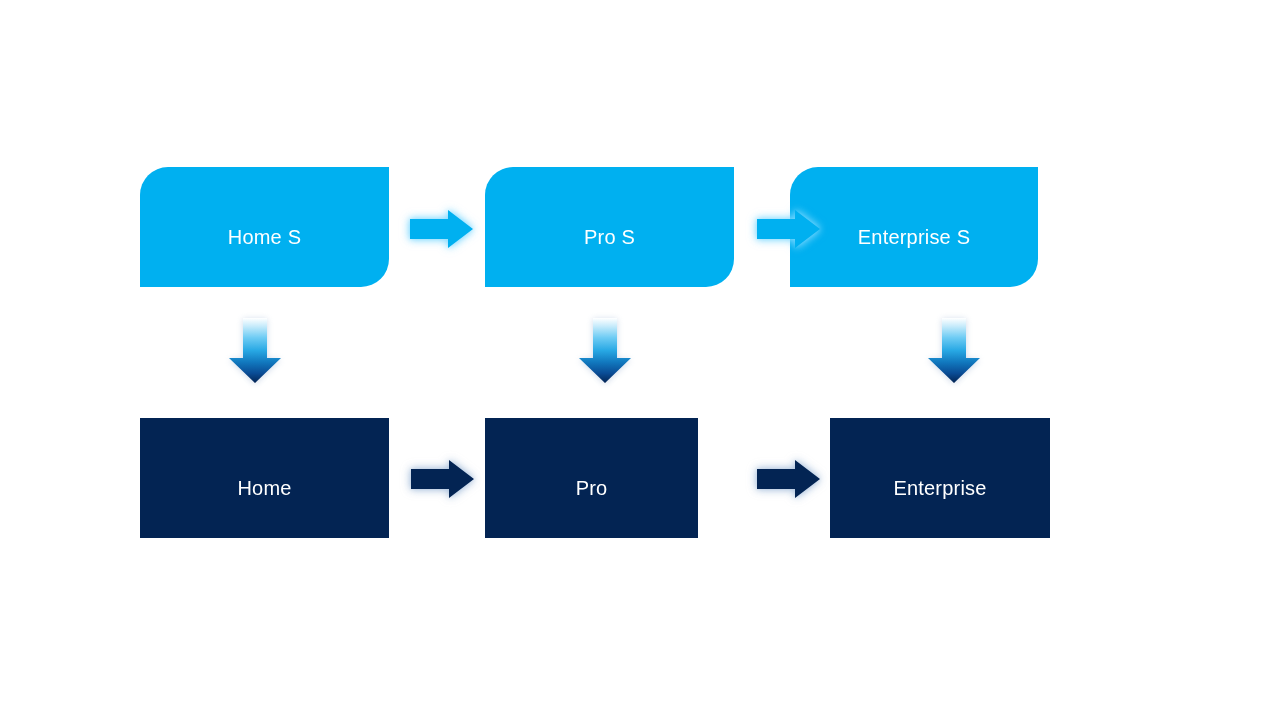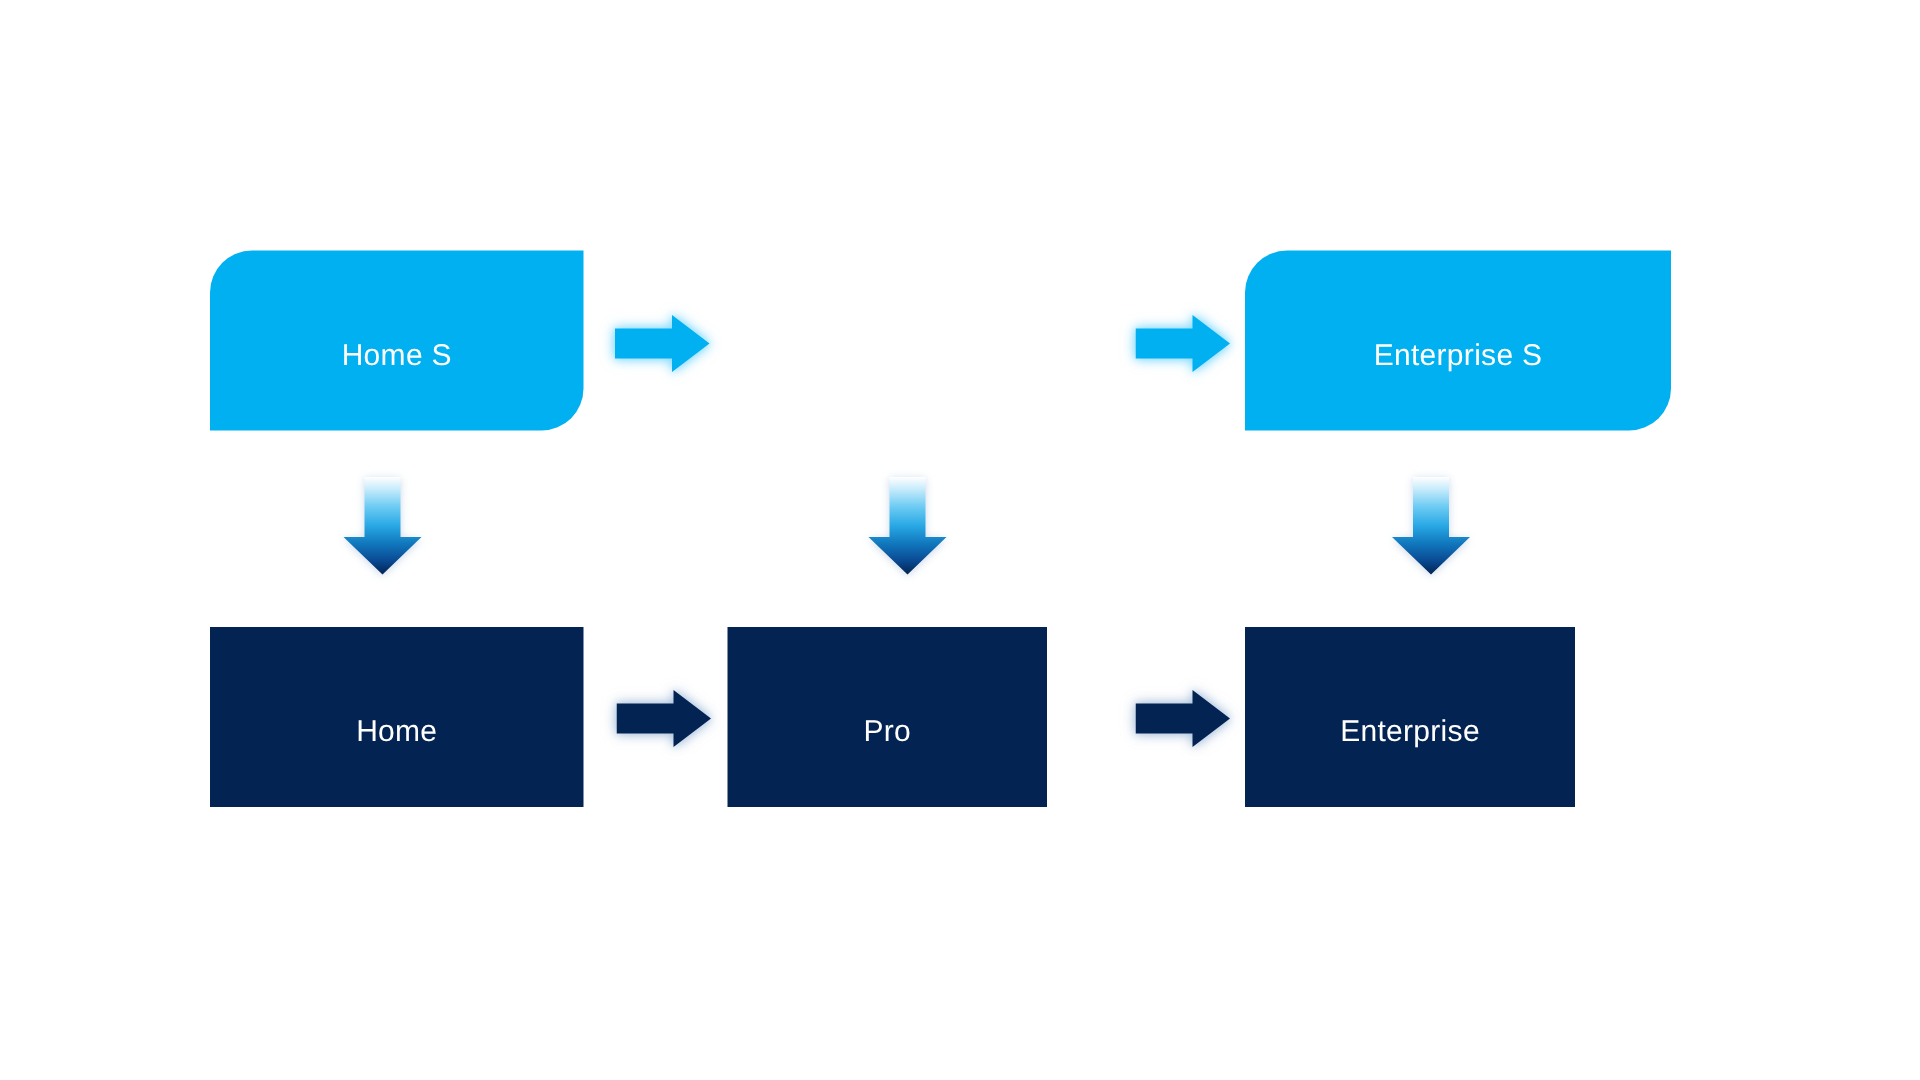--- a/index.html
+++ b/index.html
@@ -67,21 +67,24 @@
         <stop offset="0.68" stop-color="#1178BE"></stop>
         <stop offset="0.85" stop-color="#0A4C95"></stop>
         <stop offset="1" style="stop-color:var(--navy, #032453)"></stop>
       </linearGradient>
     </defs>
   </svg>
 
   <div class="box top" style="left:140px;width:249px">
     <span class="label">Home S</span>
   </div>
-  <div class="box top" style="left:830px;width:284px">
+  <div class="box top" style="left:485px;width:249px">
+    <span class="label">Pro S</span>
+  </div>
+  <div class="box top" style="left:790px;width:248px">
     <span class="label">Enterprise S</span>
   </div>
 
   <div class="box bottom" style="left:140px;width:249px">
     <span class="label">Home</span>
   </div>
   <div class="box bottom" style="left:485px;width:213px">
     <span class="label">Pro</span>
   </div>
   <div class="box bottom" style="left:830px;width:220px">

